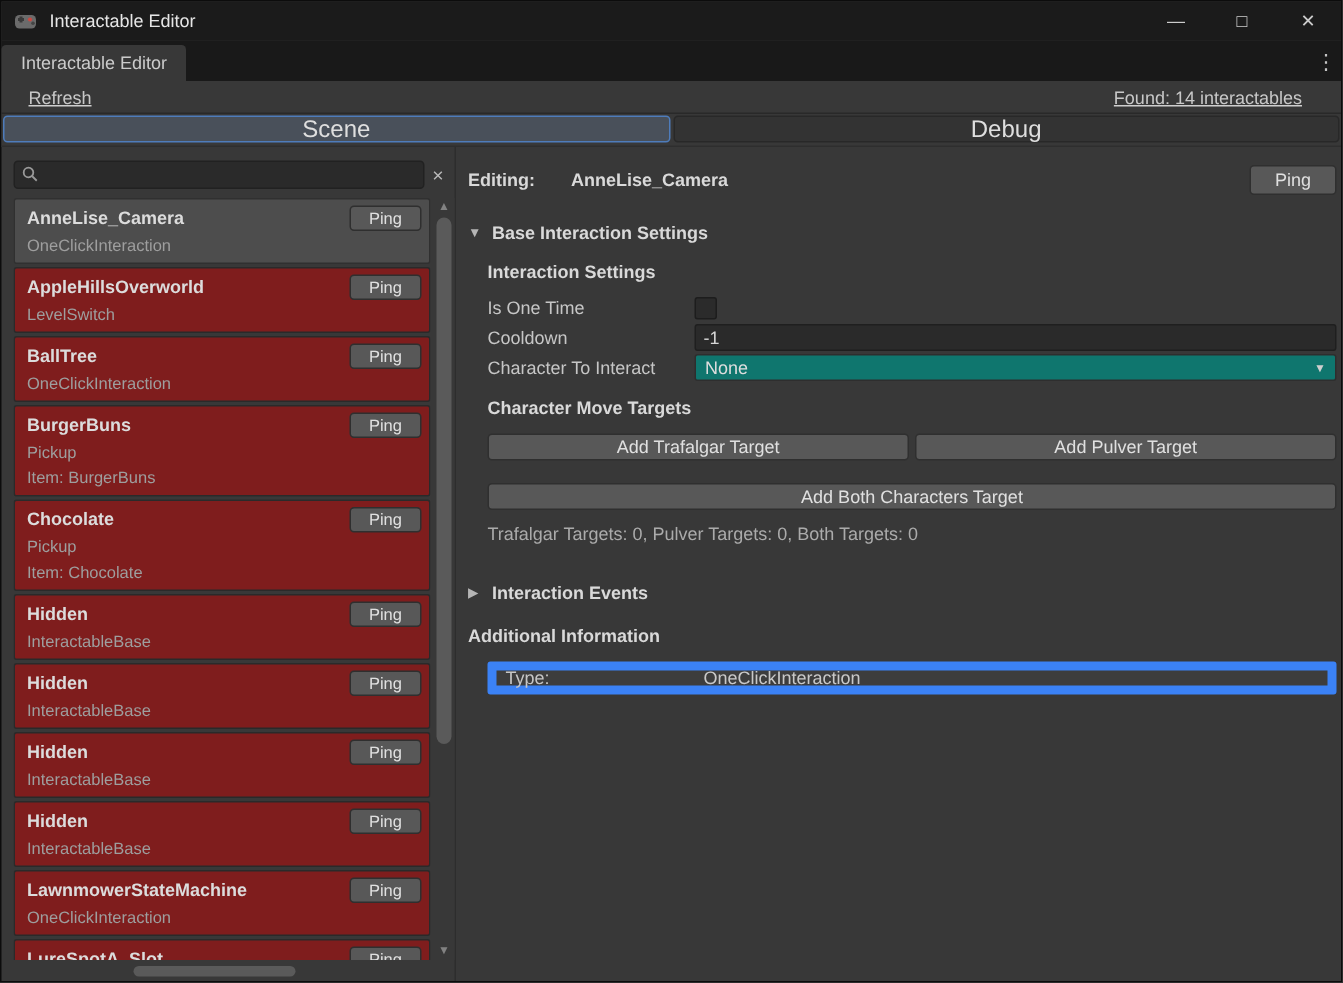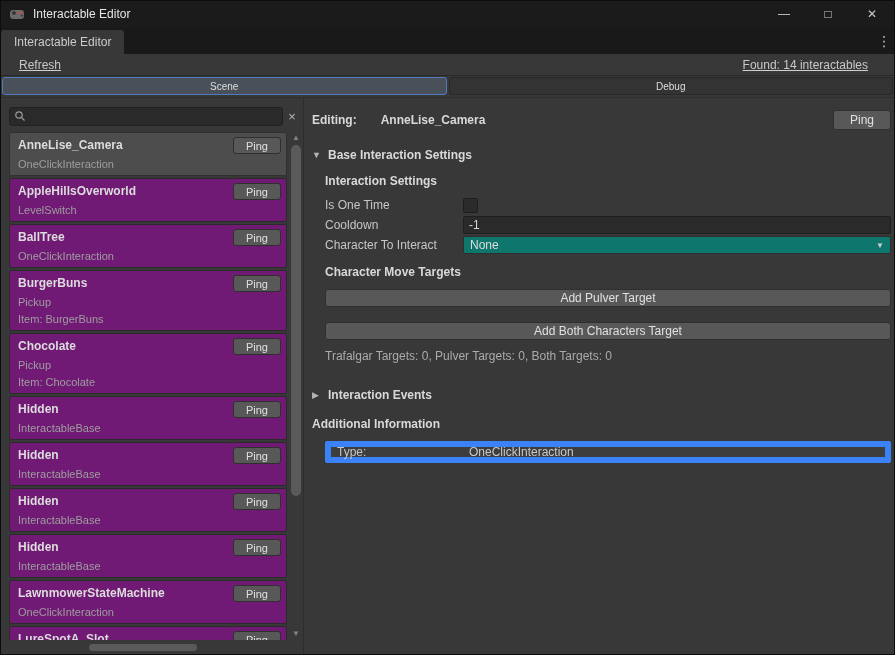--- a/index.html
+++ b/index.html
@@ -20,37 +20,37 @@
   .editor-tab { height: 24px; line-height: 24px; padding: 0 13px; background: #383838; color: #cbcbcb; border-radius: 3px 3px 0 0; font-size: 12px; }
   .kebab { margin-left: auto; width: 20px; text-align: center; color: #c4c4c4; align-self: center; font-size: 14px; background: none; border: none; font-family: inherit; }
 
   
   .toolbar { height: 22px; background: #383838; border-bottom: 1px solid #292929; display: flex; align-items: center; padding: 0 0 0 8px; flex: 0 0 auto; text-decoration: underline; }
   .toolbar-btn { background: none; border: none; color: #c8c8c8; font: inherit; padding: 0 10px; height: 100%; }
   .found { margin-left: auto; color: #c8c8c8; padding-right: 26px; }
 
   
   .viewtabs { height: 22px; display: flex; gap: 2px; padding: 1px 1px 2px 1px; background: #383838; flex: 0 0 auto; border-bottom: 1px solid #2e2e2e; }
-  .viewtab { flex: 1; border: 1px solid #282828; background: #333333; color: #dedede; font: inherit; font-size: 10px; border-radius: 3px; }
+  .viewtab { flex: 1; border: 1px solid #282828; background: #333333; color: #dedede; font: inherit; font-size: 16px; border-radius: 3px; }
   .viewtab.selected { background: #49505a; border: 1px solid #4e7cbb; }
 
   
   .content { flex: 1; display: flex; min-height: 0; }
 
   
   .left-panel { width: 302px; flex: 0 0 302px; display: flex; flex-direction: column; padding: 6px 0 0 8px; min-height: 0; }
   .search-row { display: flex; align-items: center; height: 24px; flex: 0 0 auto; padding-right: 2px; }
   .search-field { flex: 1; height: 19px; background: #2a2a2a; border: 1px solid #212121; border-radius: 3px; display: flex; align-items: center; padding: 0 4px; }
   .search-glyph { width: 12px; height: 12px; margin-right: 4px; flex: 0 0 auto; }
   .search-input { flex: 1; min-width: 0; background: transparent; border: none; outline: none; color: #d8d8d8; font: inherit; height: 100%; }
   .clear-btn { width: 18px; text-align: center; color: #b9b9b9; background: none; border: none; font: inherit; font-size: 13px; }
 
   .list-row { flex: 1; display: flex; min-height: 0; margin-top: 4px; }
   .list { flex: 1; overflow: hidden; display: flex; flex-direction: column; gap: 2px; min-width: 0; }
-  .list-item { background: #701a75; border: 1px solid #2a2a2a; border-radius: 2px; padding: 4px 5px 4px 8px; flex: 0 0 auto; }
+  .list-item { background: #7f1d1d; border: 1px solid #2a2a2a; border-radius: 2px; padding: 4px 5px 4px 8px; flex: 0 0 auto; }
   .list-item.selected { background: #4d4d4d; border-color: #303030; }
   .item-head { display: flex; align-items: center; justify-content: space-between; }
   .item-title { font-weight: bold; color: #dcdcdc; line-height: 15px; }
   .item-sub { color: #9e9e9e; font-size: 11px; margin-top: 3px; line-height: 14px; }
 
   .btn { background: #585858; border: 1px solid #2f2f2f; border-radius: 3px; color: #e0e0e0; font: inherit; font-size: 12px; }
   .btn.ping { padding: 0 12px; height: 17px; font-size: 11px; line-height: 14px; }
 
   .vscrollbar { width: 14px; flex: 0 0 14px; position: relative; margin-left: 2px; background: #383838; }
   .scroll-arrow { position: absolute; left: 0; width: 100%; text-align: center; color: #828282; font-size: 8px; line-height: 12px; background: none; border: none; font-family: inherit; }
@@ -269,20 +269,21 @@
           <span class="flabel">Character To Interact</span>
           <div class="dropdown">
             <span>None</span>
             <span class="dd-arrow">▼</span>
           </div>
         </div>
 
         <div class="section-h bold mt10">Character Move Targets</div>
 
         <div class="btn-row">
+          <button class="btn grow">Add Trafalgar Target</button>
           <button class="btn grow">Add Pulver Target</button>
         </div>
         <button class="btn full">Add Both Characters Target</button>
 
         <div class="summary">Trafalgar Targets: 0, Pulver Targets: 0, Both Targets: 0</div>
       </div>
 
       <button class="foldout events">
         <span class="tri">▶</span>
         <span class="bold">Interaction Events</span>

